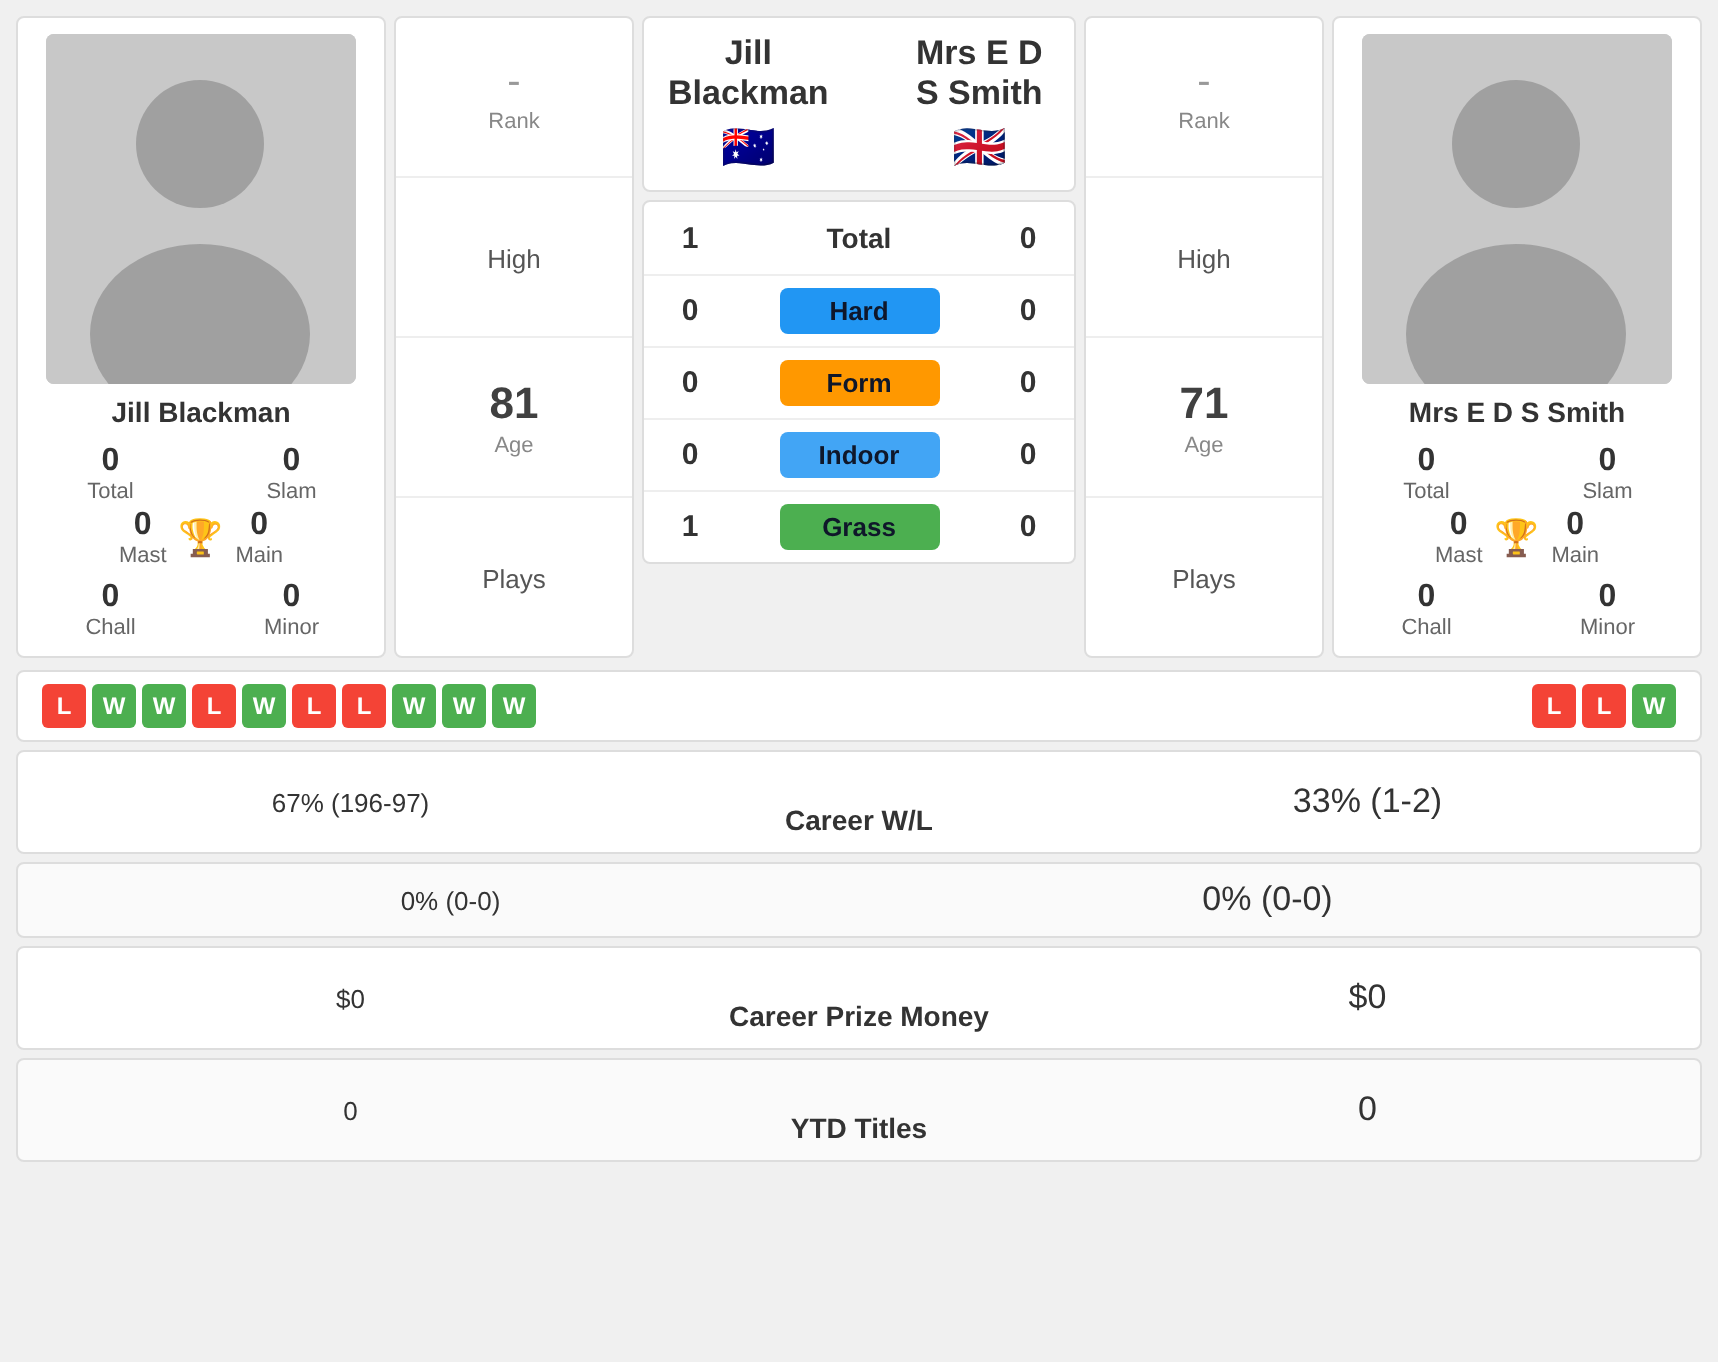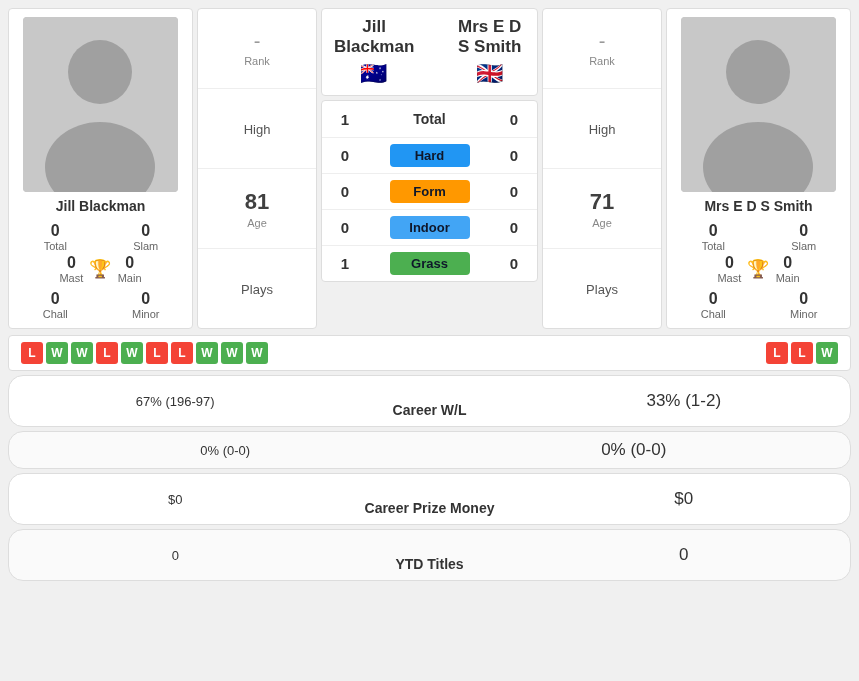--- a/index.html
+++ b/index.html
@@ -223,21 +223,21 @@
     }
     .badge-hard { background: #2196f3; }
     .badge-clay { background: #ff9800; }
     .badge-indoor { background: #42a5f5; }
     .badge-grass { background: #4caf50; }
     .stats-row {
       display: flex;
       align-items: center;
       background: white;
       border: 1px solid #ddd;
-      border-radius: 15px;
+      border-radius: 4px;
       margin-bottom: 4px;
       padding: 8px 12px;
     }
     .stats-row-alt {
       background: #fafafa;
       justify-content: space-between;
     }
     .stats-left {
       flex: 1;
       text-align: center;

